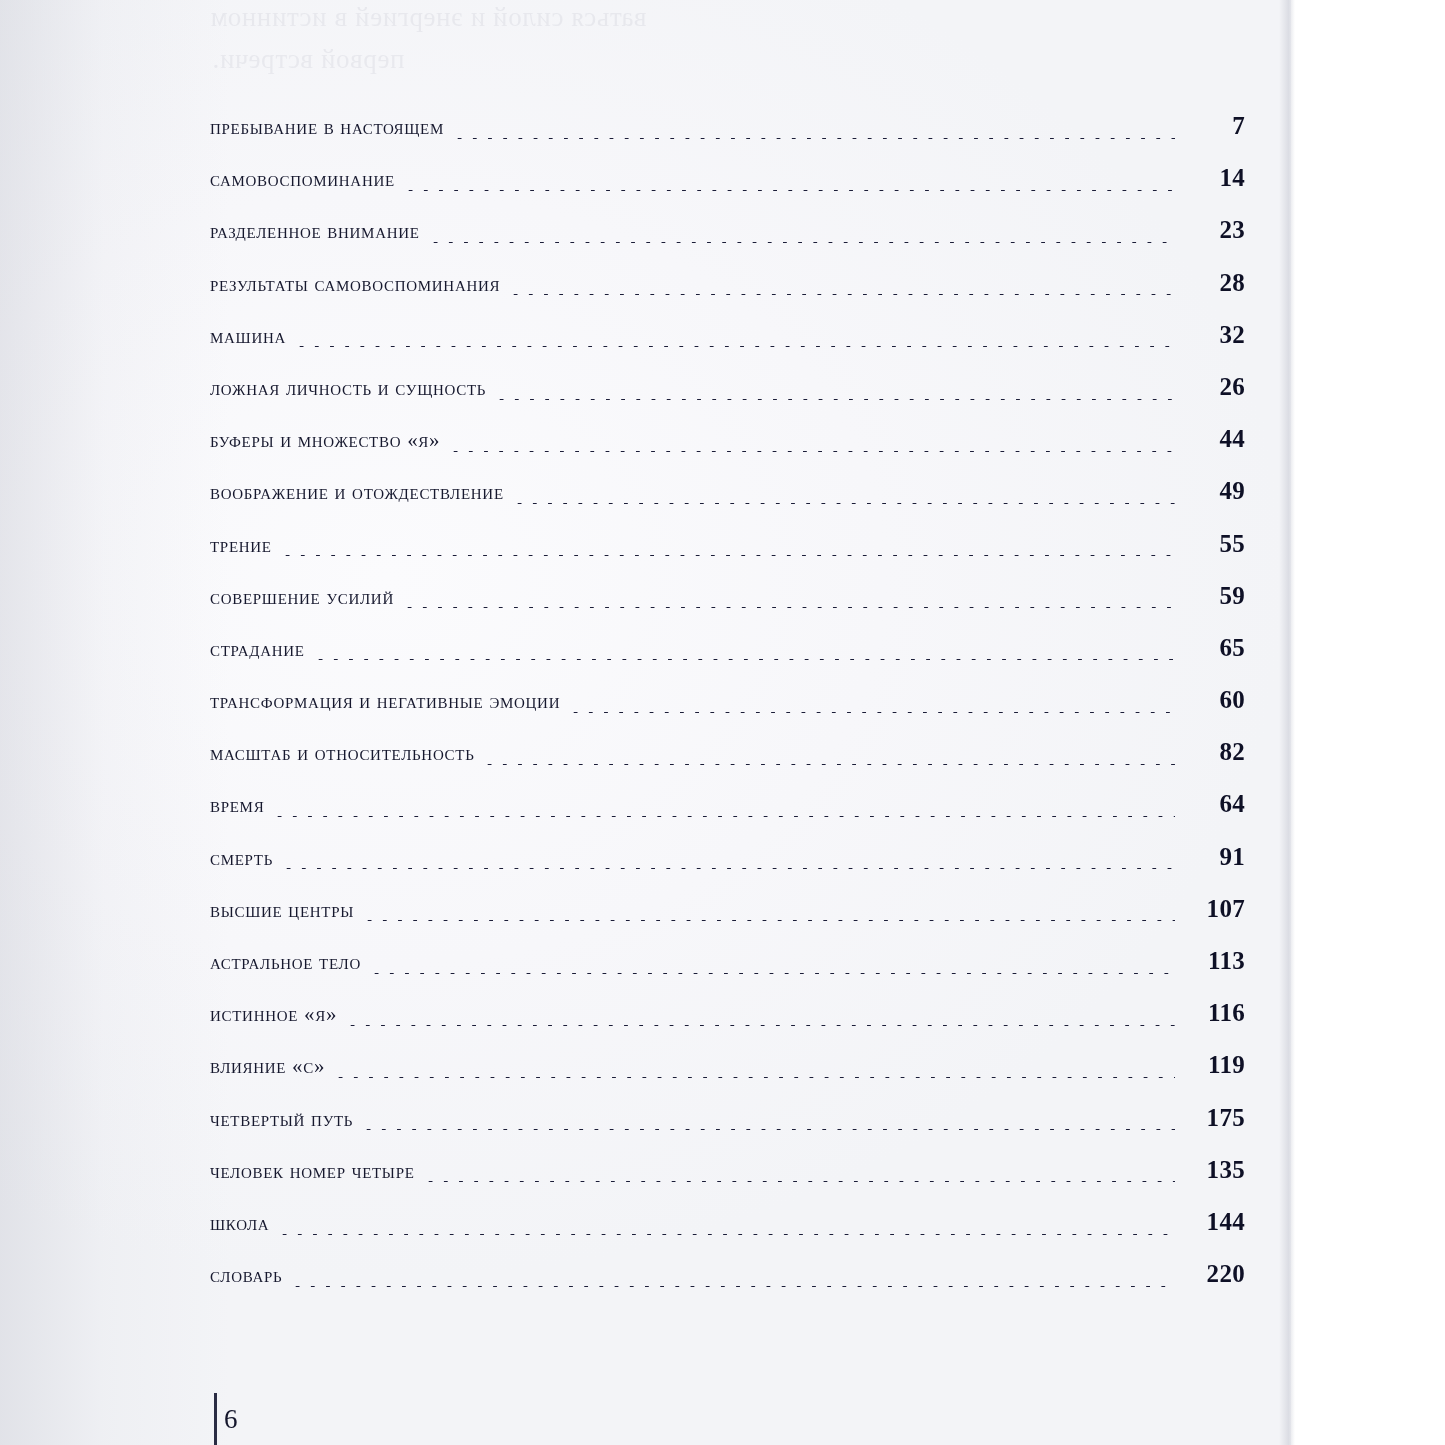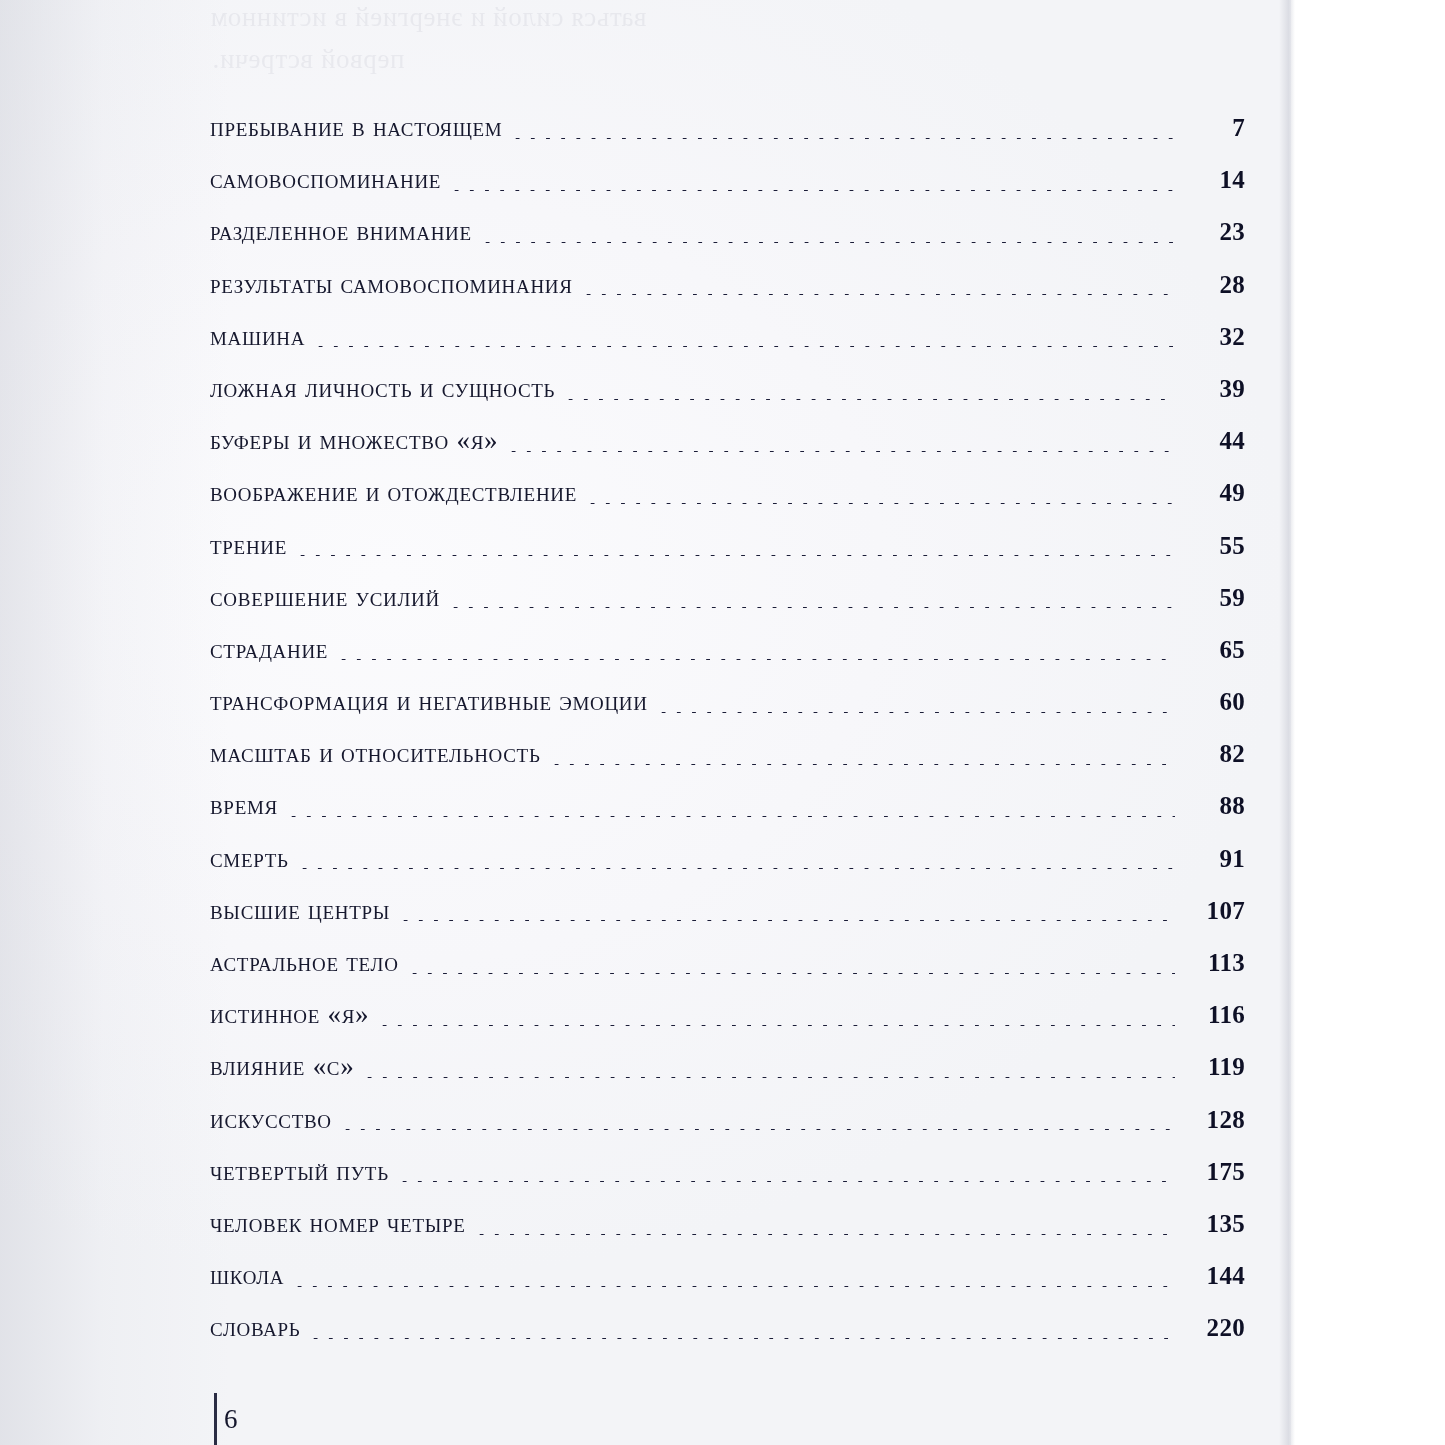--- a/index.html
+++ b/index.html
@@ -75,21 +75,21 @@
   }
 
   .toc-entry {
     display: flex;
     align-items: baseline;
     height: 52.2px;
     white-space: nowrap;
   }
 
   .entry-title {
-    font-size: 27px;
+    font-size: 21px;
     font-variant: small-caps;
     text-transform: lowercase;
     letter-spacing: 0.7px;
     color: #16182e;
     flex: 0 0 auto;
   }
 
   
   .leader {
     flex: 1 1 auto;
@@ -175,21 +175,21 @@
         <span class="entry-page">28</span>
       </div>
       <div class="toc-entry">
         <span class="entry-title">Машина</span>
         <span class="leader"></span>
         <span class="entry-page">32</span>
       </div>
       <div class="toc-entry">
         <span class="entry-title">Ложная личность и сущность</span>
         <span class="leader"></span>
-        <span class="entry-page">39</span>
+        <span class="entry-page">26</span>
       </div>
       <div class="toc-entry">
         <span class="entry-title">Буферы и множество «я»</span>
         <span class="leader"></span>
         <span class="entry-page">44</span>
       </div>
       <div class="toc-entry">
         <span class="entry-title">Воображение и отождествление</span>
         <span class="leader"></span>
         <span class="entry-page">49</span>
@@ -215,21 +215,21 @@
         <span class="entry-page">60</span>
       </div>
       <div class="toc-entry">
         <span class="entry-title">Масштаб и относительность</span>
         <span class="leader"></span>
         <span class="entry-page">82</span>
       </div>
       <div class="toc-entry">
         <span class="entry-title">Время</span>
         <span class="leader"></span>
-        <span class="entry-page">88</span>
+        <span class="entry-page">64</span>
       </div>
       <div class="toc-entry">
         <span class="entry-title">Смерть</span>
         <span class="leader"></span>
         <span class="entry-page">91</span>
       </div>
       <div class="toc-entry">
         <span class="entry-title">Высшие центры</span>
         <span class="leader"></span>
         <span class="entry-page">107</span>
@@ -241,25 +241,20 @@
       </div>
       <div class="toc-entry">
         <span class="entry-title">Истинное «я»</span>
         <span class="leader"></span>
         <span class="entry-page">116</span>
       </div>
       <div class="toc-entry">
         <span class="entry-title">Влияние «с»</span>
         <span class="leader"></span>
         <span class="entry-page">119</span>
-      </div>
-      <div class="toc-entry">
-        <span class="entry-title">Искусство</span>
-        <span class="leader"></span>
-        <span class="entry-page">128</span>
       </div>
       <div class="toc-entry">
         <span class="entry-title">Четвертый путь</span>
         <span class="leader"></span>
         <span class="entry-page">175</span>
       </div>
       <div class="toc-entry">
         <span class="entry-title">Человек номер четыре</span>
         <span class="leader"></span>
         <span class="entry-page">135</span>

